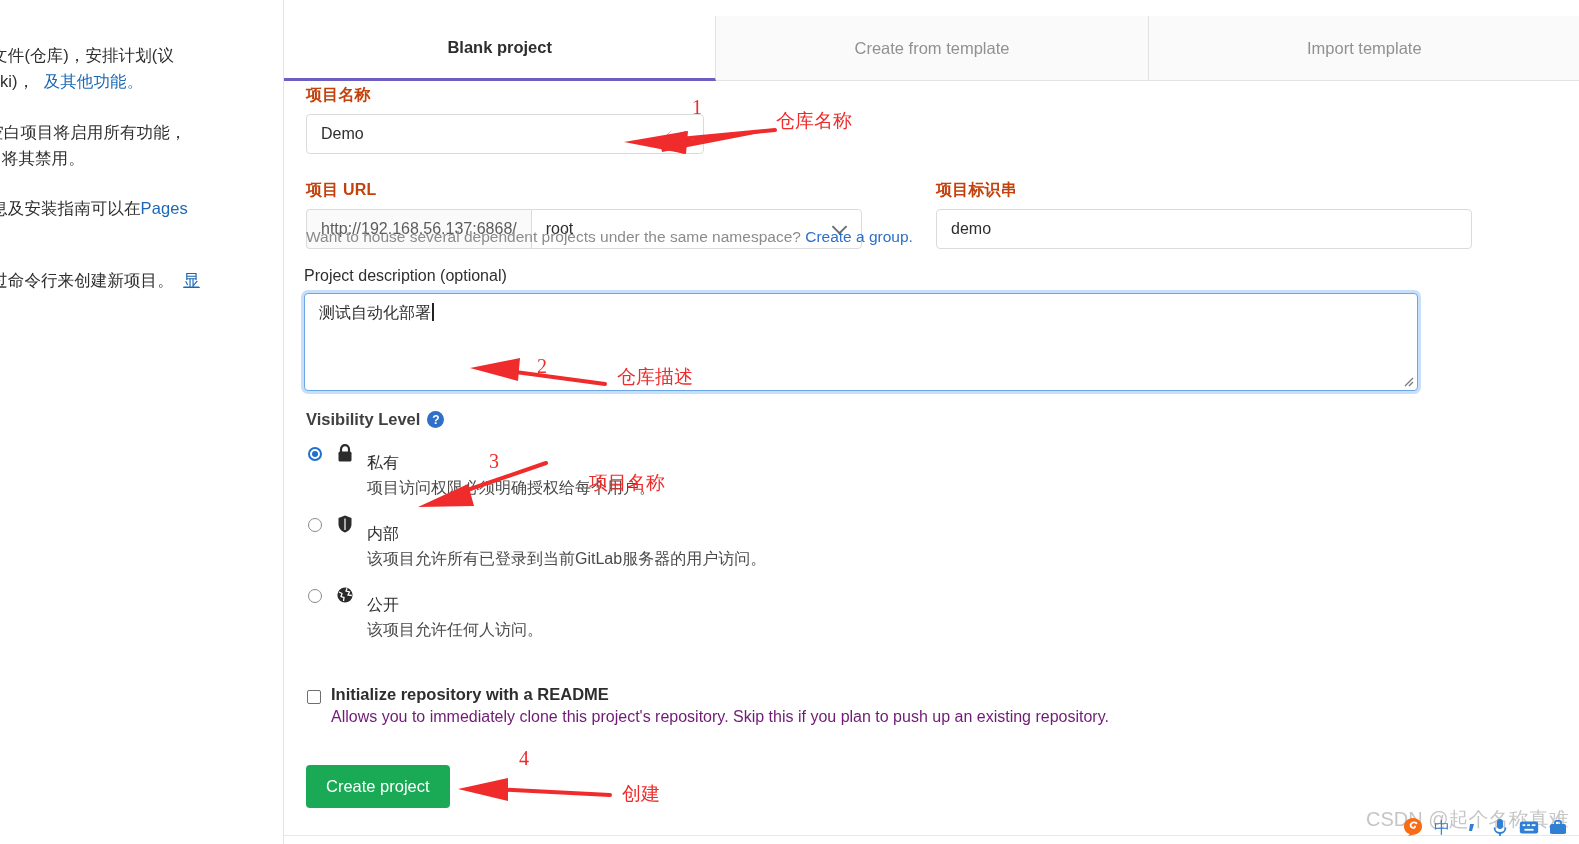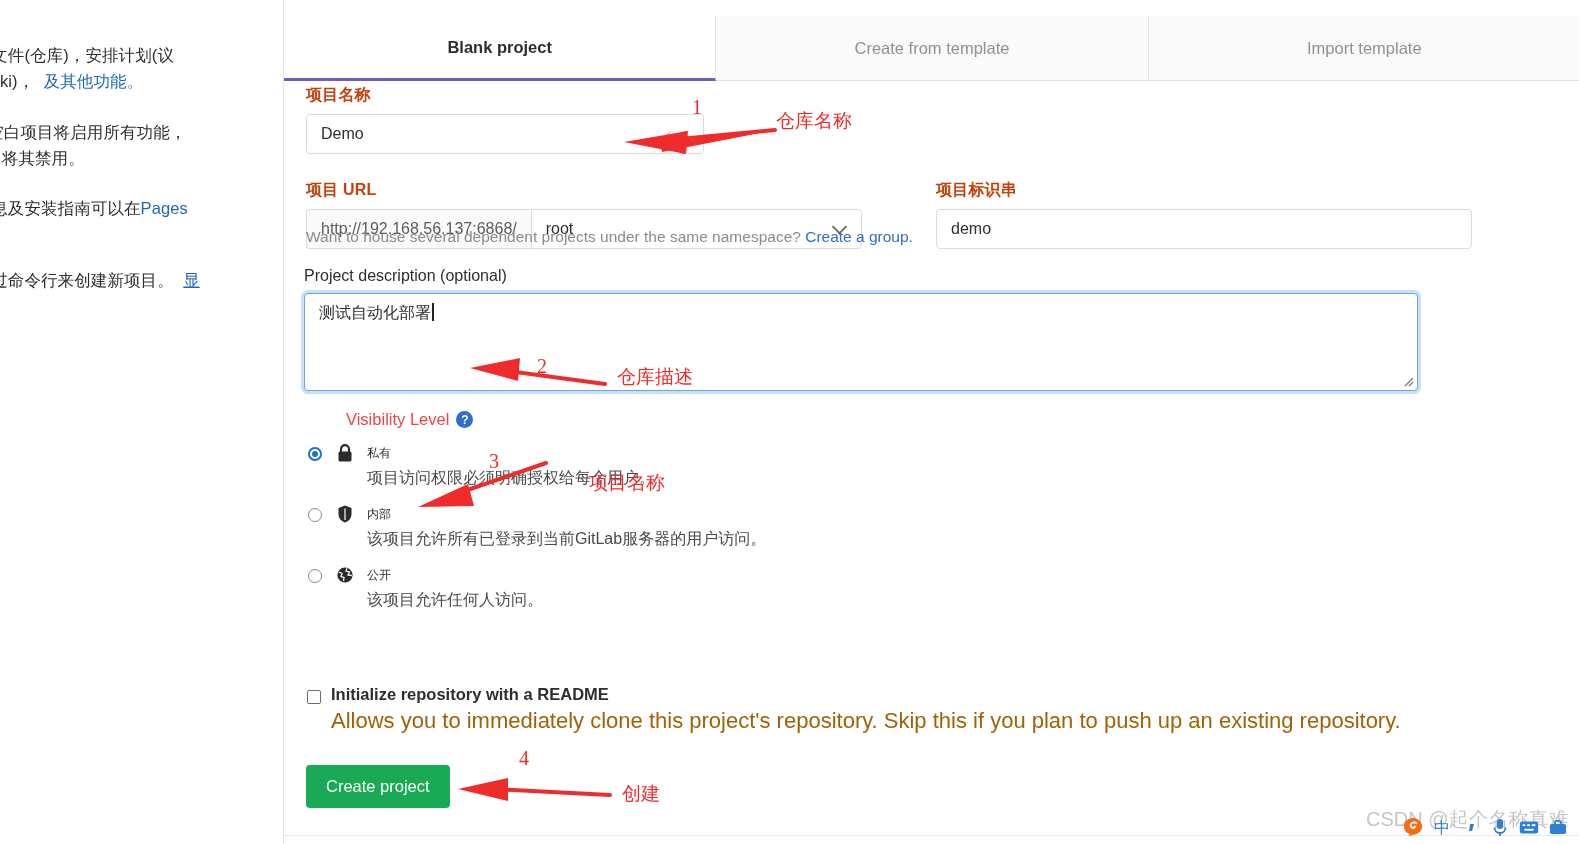--- a/index.html
+++ b/index.html
@@ -110,50 +110,50 @@
     display: inline-block; width: 1.5px; height: 18px; background: #222;
     vertical-align: -3px; margin-left: 1px;
   }
   .resize-h {
     position: absolute; right: 3px; bottom: 3px; width: 12px; height: 12px;
   }
 
   
   .row-vis { position: absolute; left: 22px; top: 345px; width: 1100px; }
   .vis-head { display: flex; align-items: center; gap: 7px; margin-bottom: 12px; }
-  .vis-head .t { font-size: 16.5px; font-weight: 400; color: #ef4444; margin-left: 40px; }
+  .vis-head .t { font-size: 16.5px; font-weight: 700; color: #404040; }
   .q-icon {
     width: 17px; height: 17px; border-radius: 50%; background: #2e6fc7; color: #fff;
     font-size: 12px; font-weight: bold; display: flex; align-items: center;
     justify-content: center; line-height: 1;
   }
   .vis-opt { display: flex; align-items: flex-start; margin-bottom: 12px; }
   .radio {
     width: 14px; height: 14px; border-radius: 50%; border: 1.5px solid #8a8a8a;
     background: #fff; margin: 6px 14px 0 2px; flex: none; position: relative;
   }
   .radio.on { border-color: #1f6fd0; border-width: 2px; }
   .radio.on::after {
     content: ""; position: absolute; left: 50%; top: 50%;
     width: 6px; height: 6px; border-radius: 50%; background: #1f6fd0;
     transform: translate(-50%, -50%);
   }
   .vis-ico { width: 22px; margin: 2px 9px 0 0; flex: none; }
-  .vis-txt .t1 { font-size: 12px; color: #2e2e2e; line-height: 24px; }
+  .vis-txt .t1 { font-size: 16px; color: #2e2e2e; line-height: 24px; margin-top: 10px; }
   .vis-txt .t2 { font-size: 16px; color: #4a4a4a; line-height: 24px; margin-top: 1px; }
 
   
   .row-readme { position: absolute; left: 22px; top: 620px; }
   .cb-line { display: flex; align-items: flex-end; }
   .checkbox {
     width: 14px; height: 14px; border: 1.5px solid #6e6e6e; border-radius: 2px;
     background: #fff; margin: 4px 10px 0 1px; flex: none;
   }
   .cb-label { font-size: 16.5px; font-weight: bold; color: #2e2e2e; }
-  .cb-sub { font-size: 22px; color: #a16207; margin: 4px 0 16px 25px; }
+  .cb-sub { font-size: 16px; color: #701a75; margin: 4px 0 16px 25px; }
 
   
   .row-actions { position: absolute; left: 22px; top: 700px; width: 1370px; height: 44px; }
   .btn-create {
     position: absolute; left: 0; top: 0; height: 43px; padding: 0 20px;
     background: #1aaa55; color: #fff; border: none; border-radius: 4px;
     font-size: 16.5px; font-family: inherit; cursor: pointer;
     display: flex; align-items: center;
   }
   .btn-cancel {

